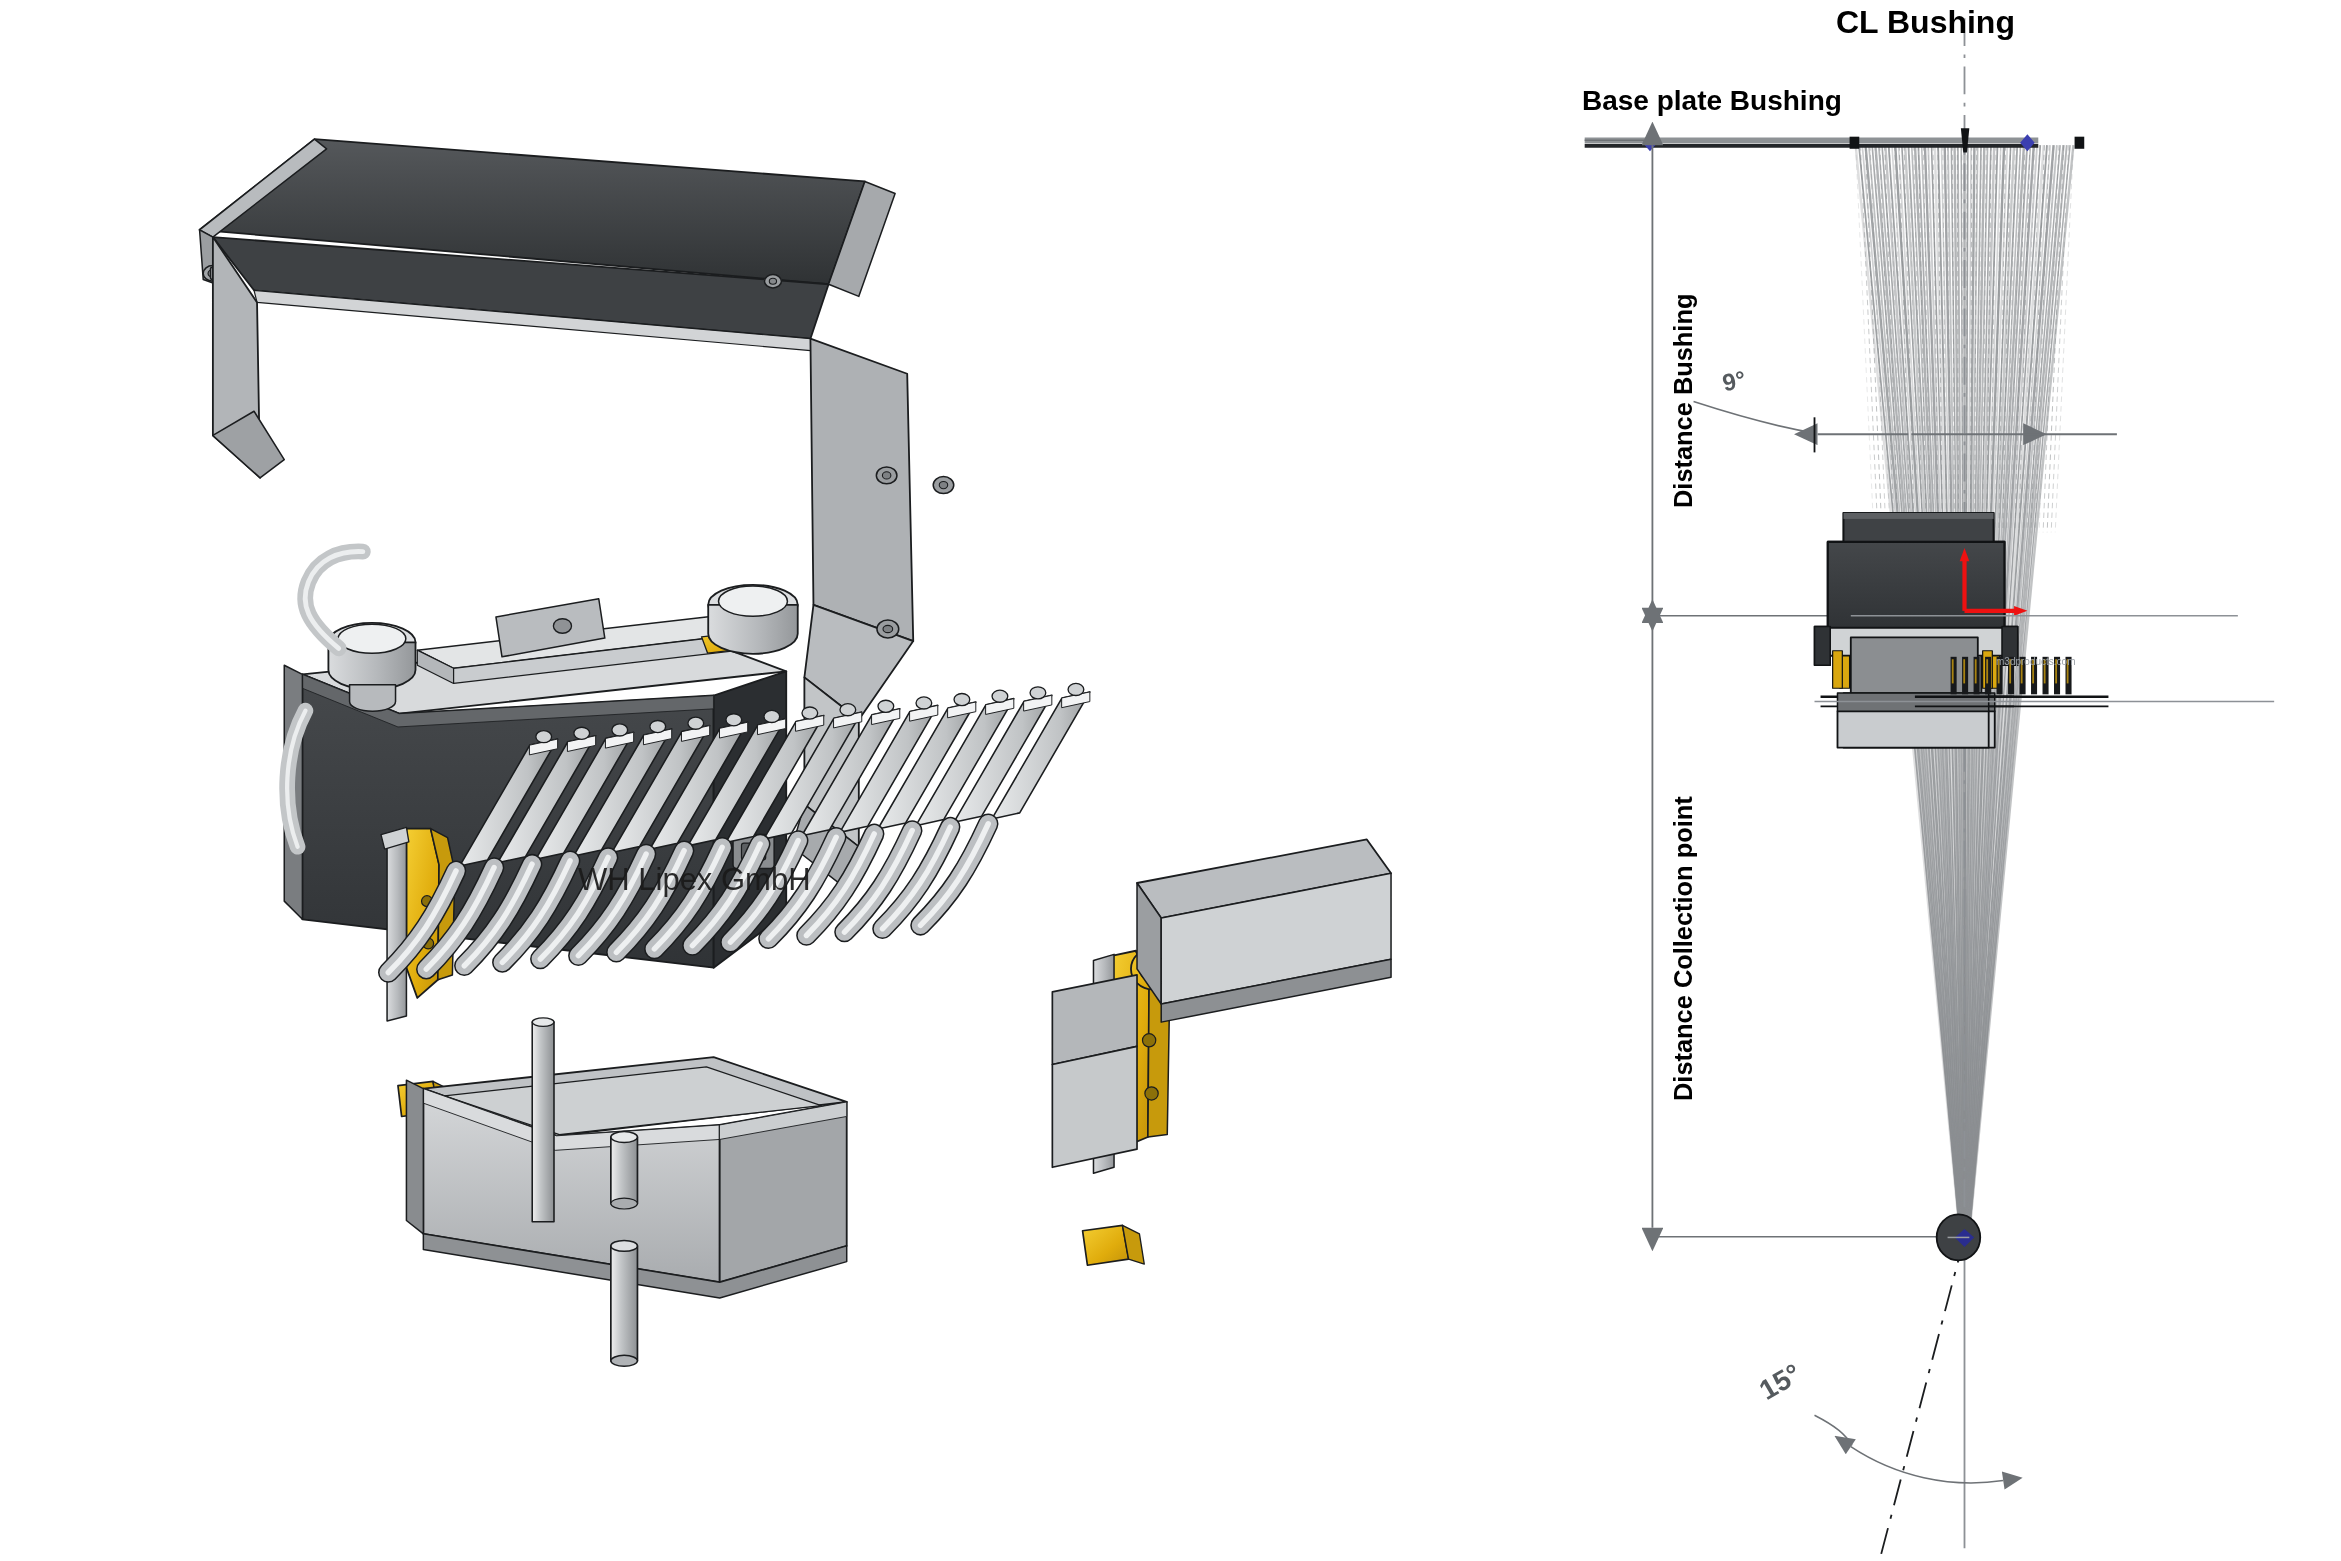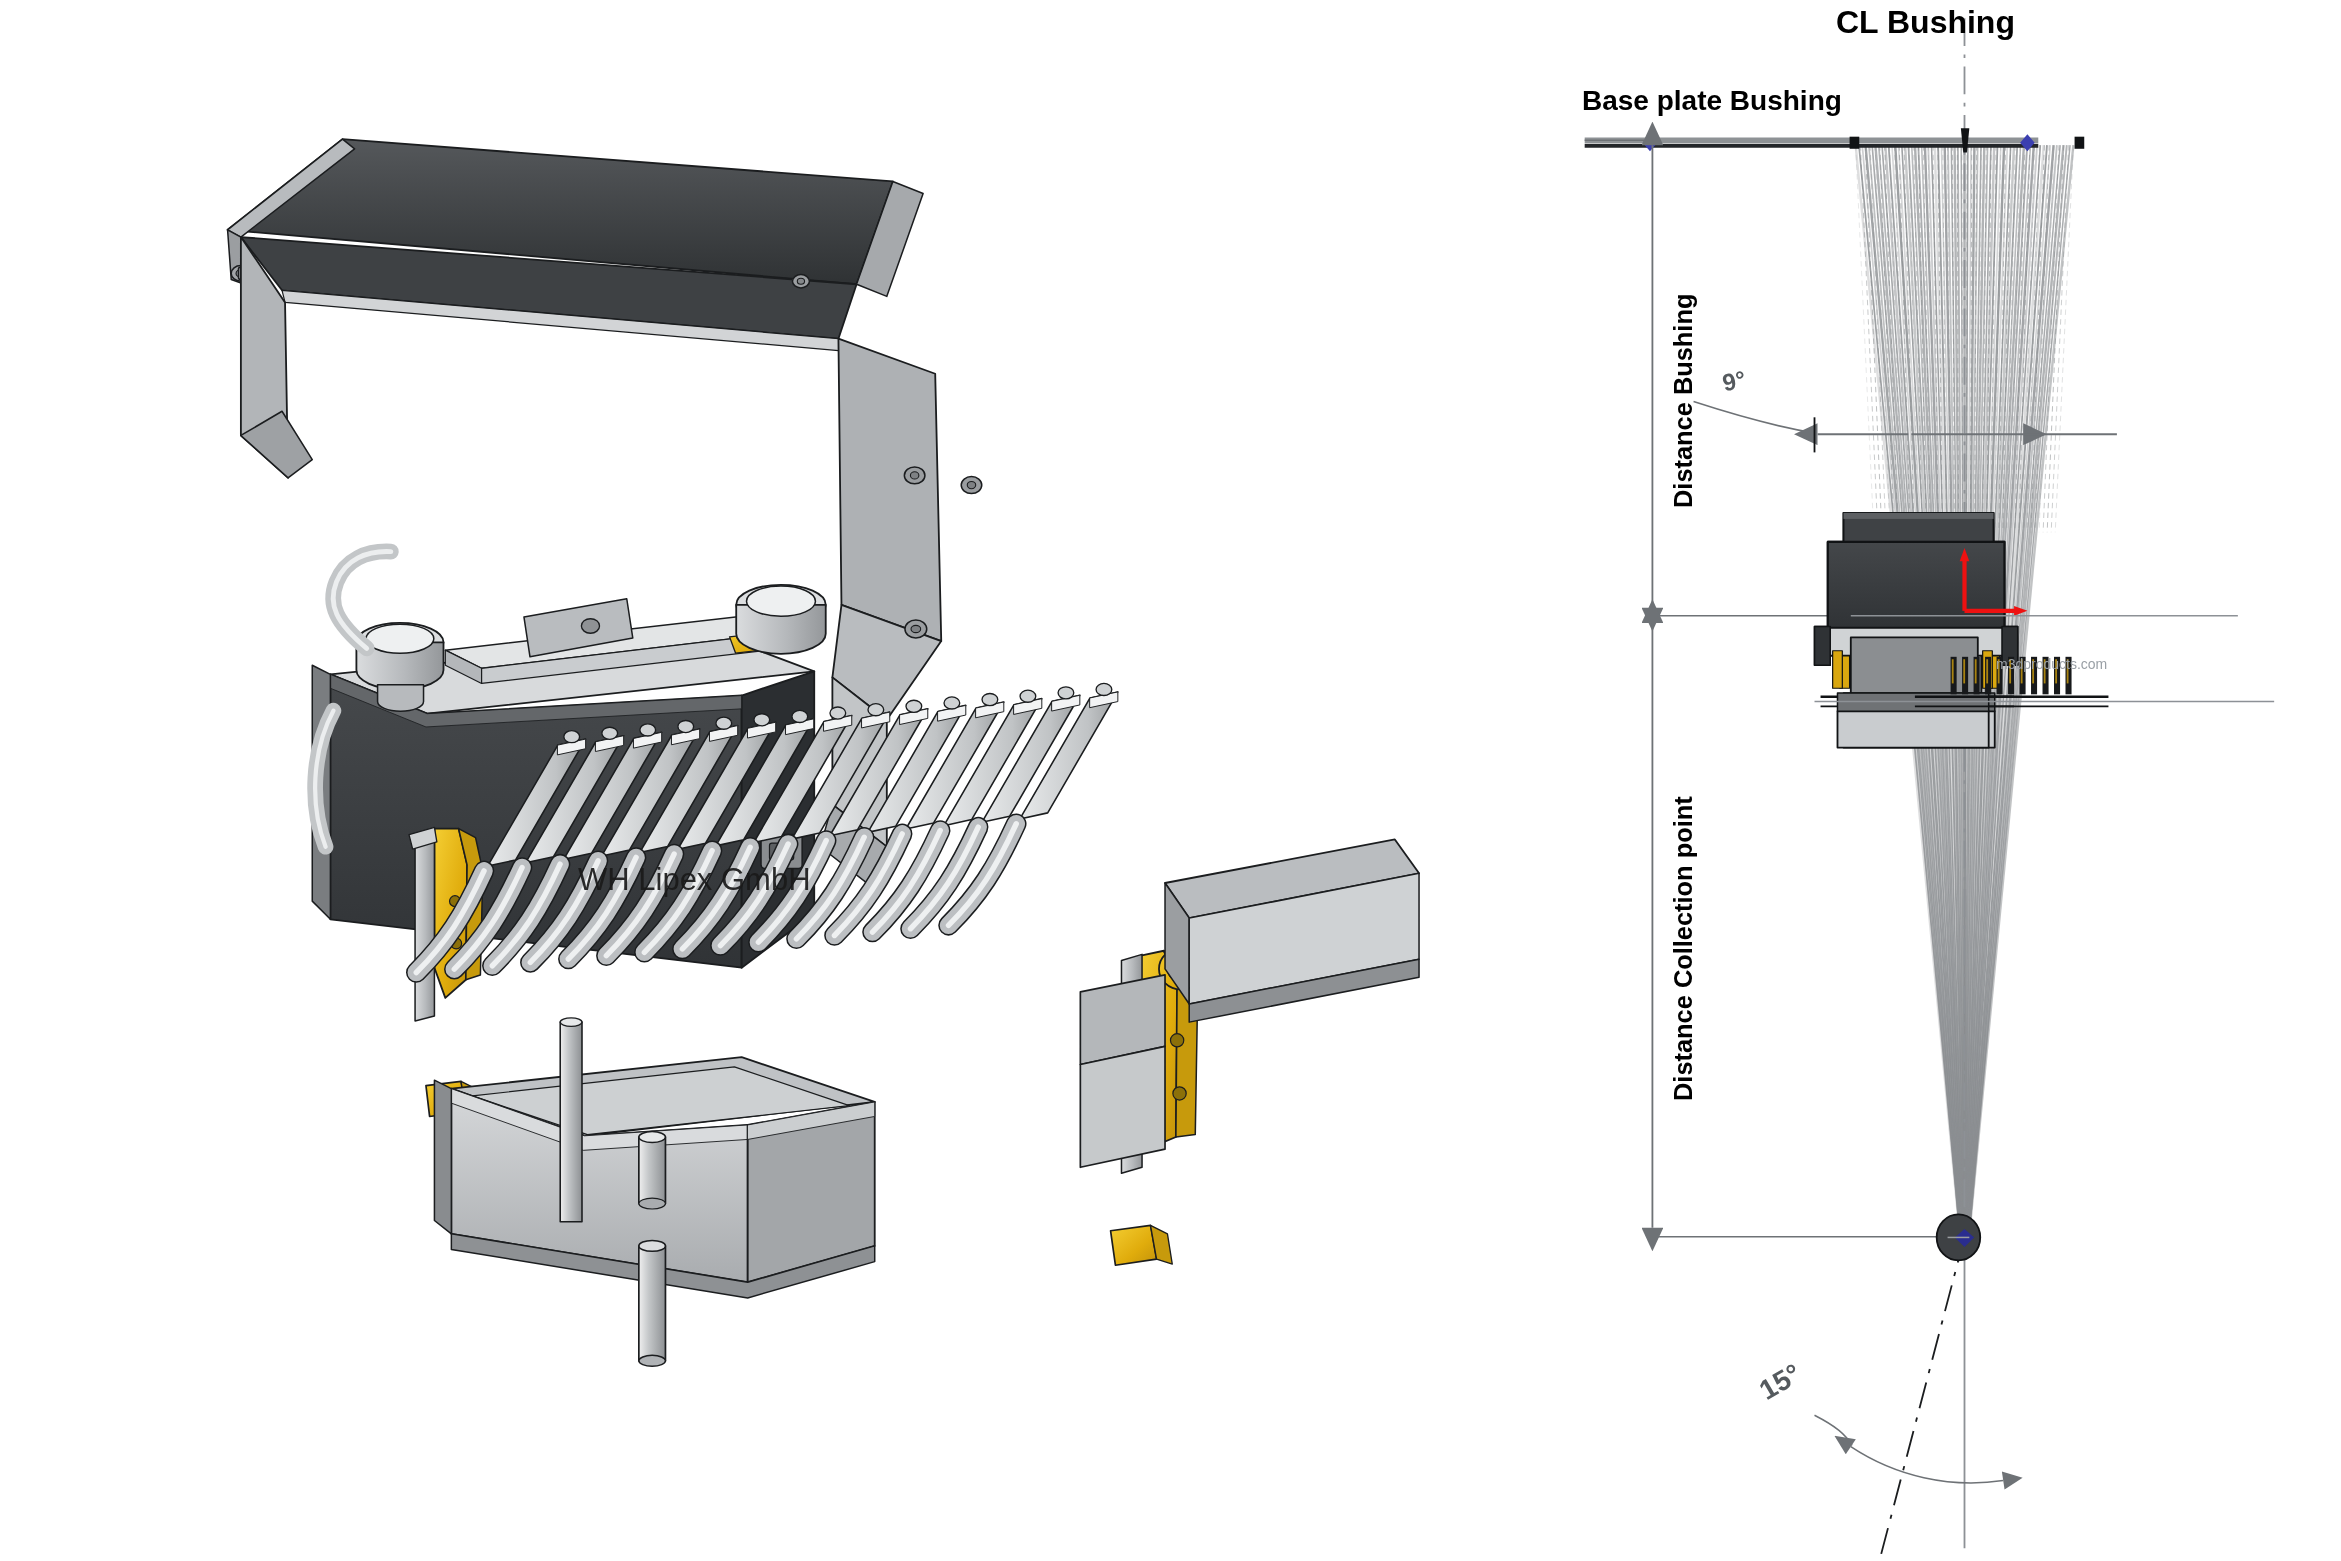--- a/index.html
+++ b/index.html
@@ -18,21 +18,21 @@
   #stage {
     position: absolute;
     left: 0; top: 0;
     width: 2342px;
     height: 1561px;
     background: #ffffff;
   }
   .panel {
     position: absolute;
   }
-  #left-panel  { left: 0;    top: 0; width: 1512px; height: 1249px; padding-left: 28px; }
+  #left-panel  { left: 0;    top: 0; width: 1512px; height: 1249px; }
   #right-panel { left: 1512px; top: 0; width: 830px; height: 1561px; }
 
   svg.fig { display: block; }
 
   .lbl {
     position: absolute;
     font-family: "Liberation Sans", sans-serif;
     color: #000000;
     white-space: nowrap;
     font-weight: 700;
@@ -64,21 +64,21 @@
     left: 578px; top: 862px;
     font-size: 31px;
     color: #1a1a1a;
     font-family: "Liberation Sans", sans-serif;
     white-space: nowrap;
     opacity: 0.92;
   }
   .wm-small {
     position: absolute;
     left: 1996px; top: 656px;
-    font-size: 14px;
+    font-size: 10px;
     color: #9aa0a6;
     font-family: "Liberation Sans", sans-serif;
     white-space: nowrap;
     text-align: right;
   }
 </style>
 </head>
 <body>
 
 <div id="stage">

